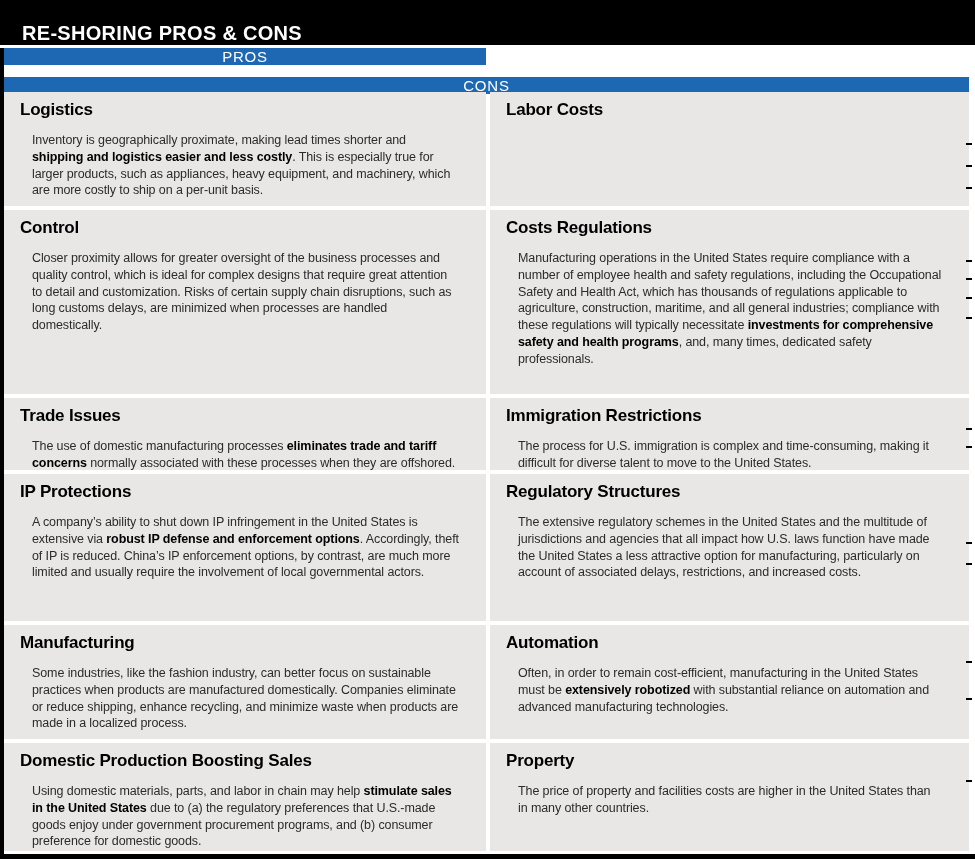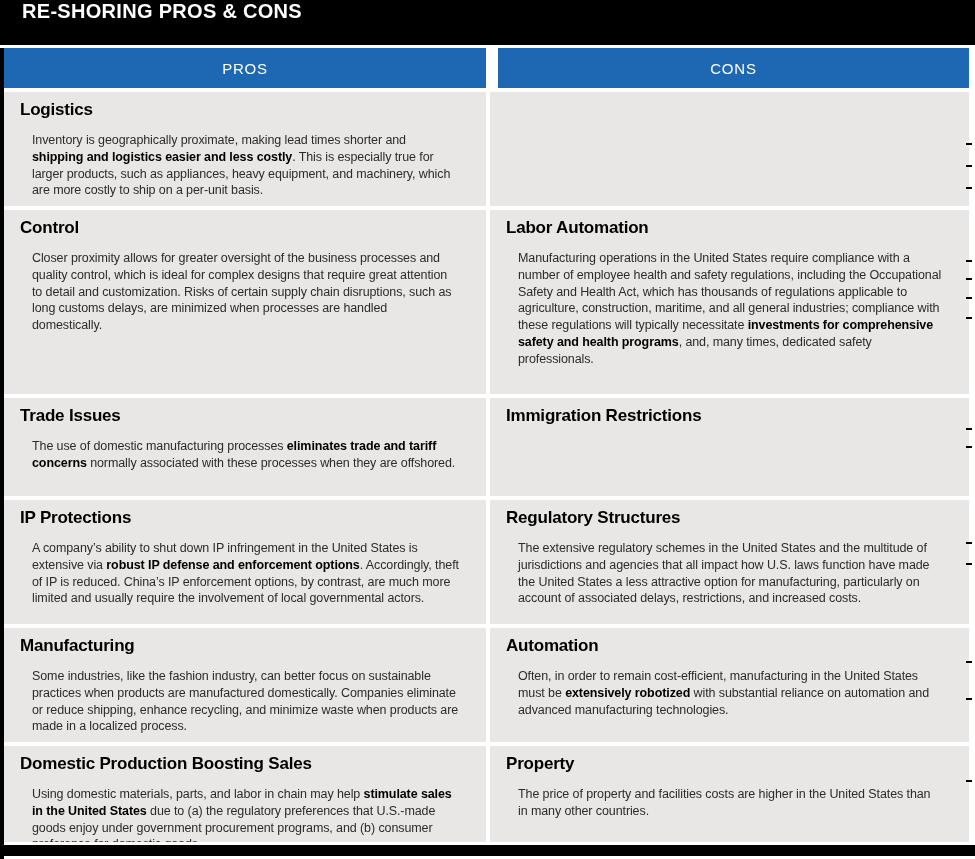--- a/index.html
+++ b/index.html
@@ -12,49 +12,50 @@
   }
   .left-frame{
     position:absolute;left:0;top:0;width:4px;height:859px;
     background:var(--bar-black,#000);
   }
   .topbar{
     position:relative;
     height:45px;
     background:var(--bar-black,#000);
     border-bottom:3px solid #ffffff;
-    display:flex;align-items:flex-start;
+    display:flex;align-items:flex-end;
     padding-left:22px;box-sizing:content-box;
   }
   .topbar h1{
     margin:0;color:#ffffff;
     font-size:20px;font-weight:bold;letter-spacing:0.3px;
   }
   .colheaders{
     display:flex;gap:12px;height:40px;
     margin:0 6px 0 4px;
+    flex-direction:column;
   }
   .colheader{
     background:var(--accent-blue,#1E67B2);
     color:#ffffff;
     display:flex;align-items:center;justify-content:center;
     font-size:15px;font-weight:normal;letter-spacing:0.8px;
   }
   .colheader.pros{width:482px;flex:none;}
   .colheader.cons{flex:1;}
   .row{
     display:flex;gap:4px;
     margin:4px 6px 0 4px;
   }
   .row-0{height:114px}
   .row-1{height:184px}
-  .row-2{height:98px}
-  .row-3{height:124px}
+  .row-2{height:72px}
+  .row-3{height:147px}
   .row-4{height:114px}
-  .row-5{height:96px}
+  .row-5{height:108px}
   .cell{
     background:var(--cell-gray,#E8E7E5);
     box-sizing:border-box;height:100%;
     padding:8px 14px 8px 16px;
     overflow:hidden;
   }
   .cell.pros-cell{width:482px;flex:none;}
   .cell.cons-cell{flex:1;}
   .cell h2{
     margin:0 0 4px 0;
@@ -99,39 +100,41 @@
     </div>
   </div>
 
   <div id="rows">
       <div class="row row-0">
         <div class="cell pros-cell">
           <h2>Logistics</h2>
           <p><span>Inventory is geographically proximate, making lead times shorter and </span><strong>shipping and logistics easier and less costly</strong><span>. This is especially true for larger products, such as appliances, heavy equipment, and machinery, which are more costly to ship on a per-unit basis.</span></p>
         </div>
         <div class="cell cons-cell">
+          <h2>Labor Costs</h2>
         </div>
       </div>
       <div class="row row-1">
         <div class="cell pros-cell">
           <h2>Control</h2>
           <p><span>Closer proximity allows for greater oversight of the business processes and quality control, which is ideal for complex designs that require great attention to detail and customization. Risks of certain supply chain disruptions, such as long customs delays, are minimized when processes are handled domestically.</span></p>
         </div>
         <div class="cell cons-cell">
-          <h2>Labor Automation</h2>
+          <h2>Costs Regulations</h2>
           <p><span>Manufacturing operations in the United States require compliance with a number of employee health and safety regulations, including the Occupational Safety and Health Act, which has thousands of regulations applicable to agriculture, construction, maritime, and all general industries; compliance with these regulations will typically necessitate </span><strong>investments for comprehensive safety and health programs</strong><span>, and, many times, dedicated safety professionals.</span></p>
         </div>
       </div>
       <div class="row row-2">
         <div class="cell pros-cell">
           <h2>Trade Issues</h2>
           <p><span>The use of domestic manufacturing processes </span><strong>eliminates trade and tariff concerns</strong><span> normally associated with these processes when they are offshored.</span></p>
         </div>
         <div class="cell cons-cell">
           <h2>Immigration Restrictions</h2>
+          <p><span>The process for U.S. immigration is complex and time-consuming, making it difficult for diverse talent to move to the United States.</span></p>
         </div>
       </div>
       <div class="row row-3">
         <div class="cell pros-cell">
           <h2>IP Protections</h2>
           <p><span>A company’s ability to shut down IP infringement in the United States is extensive via </span><strong>robust IP defense and enforcement options</strong><span>. Accordingly, theft of IP is reduced. China’s IP enforcement options, by contrast, are much more limited and usually require the involvement of local governmental actors.</span></p>
         </div>
         <div class="cell cons-cell">
           <h2>Regulatory Structures</h2>
           <p><span>The extensive regulatory schemes in the United States and the multitude of jurisdictions and agencies that all impact how U.S. laws function have made the United States a less attractive option for manufacturing, particularly on account of associated delays, restrictions, and increased costs.</span></p>

